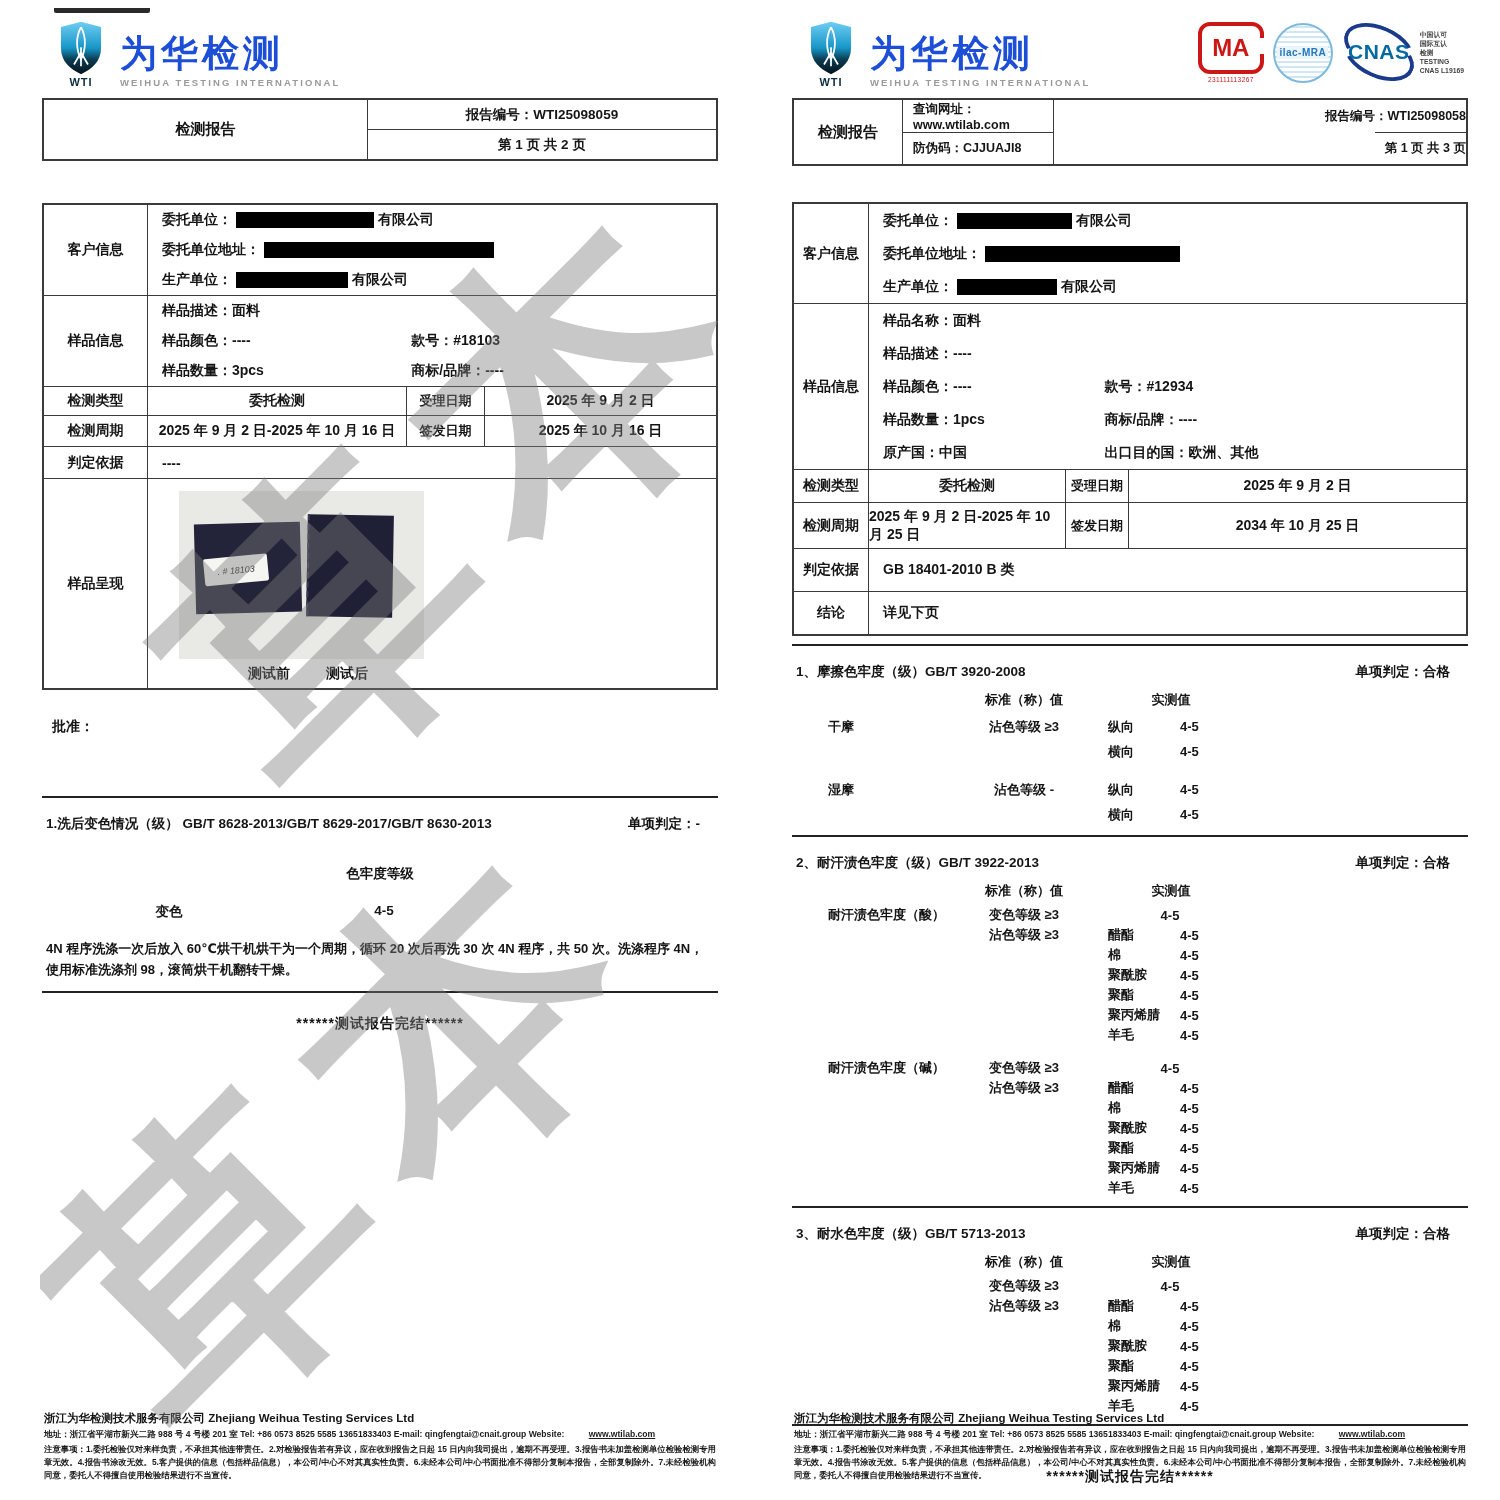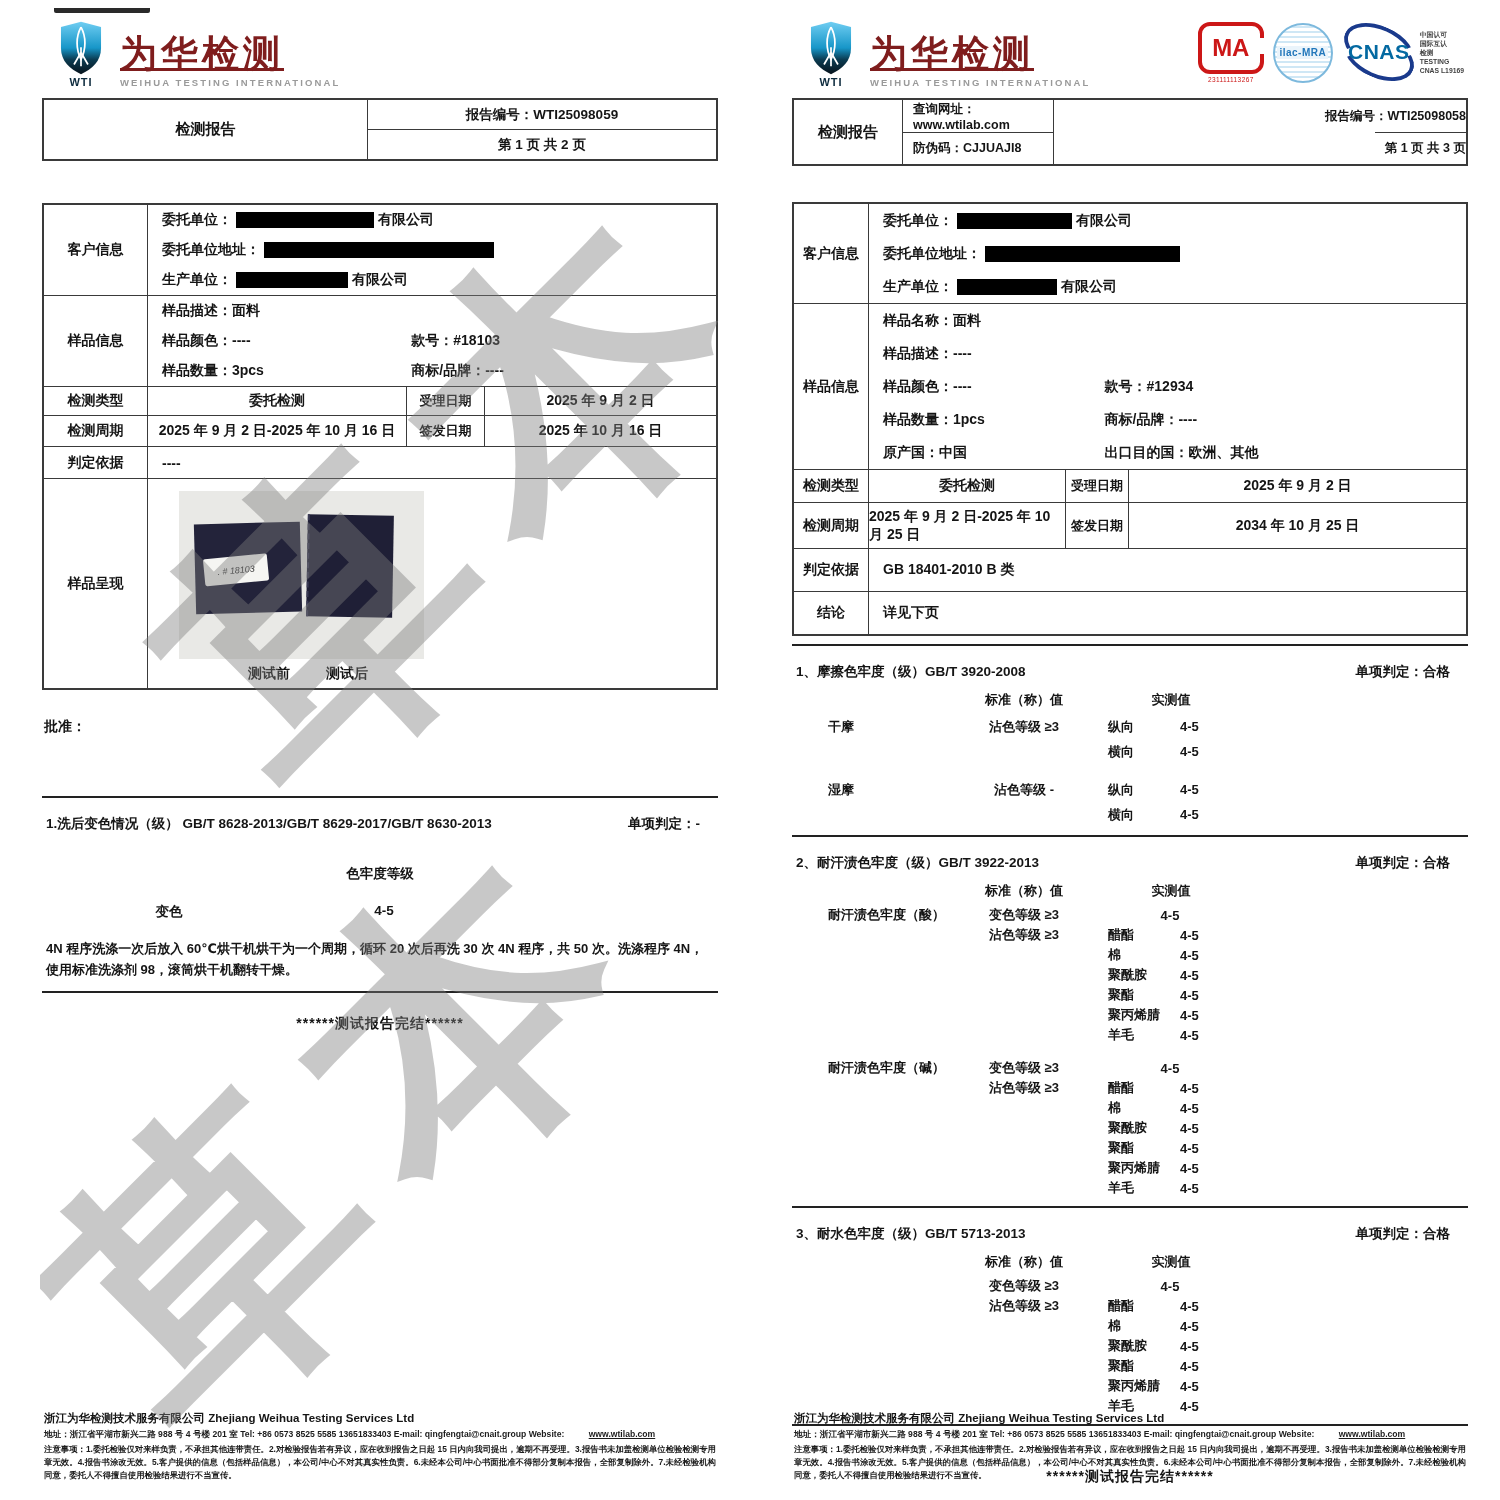--- a/index.html
+++ b/index.html
@@ -6,21 +6,21 @@
   body{width:1500px;height:1500px;position:relative;font-family:"Liberation Sans","DejaVu Sans",sans-serif;color:#151515;}
   .page{position:absolute;top:8px;width:680px;height:1484px;background:#fff;overflow:hidden;}
   #page-left{left:40px;}
   #page-right{left:790px;}
   .scan-mark{position:absolute;left:14px;top:-3px;width:96px;height:8px;background:#2a2a2a;border-radius:2px;}
 
   
   .logo-row{display:flex;align-items:flex-end;gap:12px;padding:10px 0 0 14px;height:80px;box-sizing:border-box;position:relative;}
   .logo-mark{display:flex;flex-direction:column;align-items:center;width:54px;}
   .wti-abbr{font-size:11px;font-weight:bold;color:#0d2b3e;letter-spacing:1px;margin-top:1px;}
-  .logo-text .cn{font-size:37px;font-weight:bold;color:#7f1d1d;letter-spacing:4px;line-height:1;text-decoration:underline;}
+  .logo-text .cn{font-size:37px;font-weight:bold;color:#1d4ed8;letter-spacing:4px;line-height:1;}
   .logo-text .en{font-size:9.5px;font-weight:bold;color:#9a9a9a;letter-spacing:2.1px;margin-top:5px;}
 
   
   .badges{position:absolute;right:6px;top:14px;display:flex;align-items:center;gap:9px;}
   .ma-badge{display:flex;flex-direction:column;align-items:center;}
   .ma-box{width:58px;height:44px;border:4px solid #cc1717;border-radius:12px;display:flex;align-items:center;justify-content:center;position:relative;}
   .ma-box:after{content:"";position:absolute;right:-6px;top:12px;width:8px;height:16px;background:#fff;}
   .ma-letters{font-size:24px;font-weight:bold;color:#cc1717;letter-spacing:0px;}
   .ma-no{font-size:6.5px;color:#cc1717;margin-top:2px;letter-spacing:.4px;}
   .ilac-badge{width:56px;height:56px;border-radius:50%;border:2px solid #7db9dd;position:relative;display:flex;align-items:center;justify-content:center;overflow:hidden;background:
@@ -78,21 +78,21 @@
 
   
   .present-cell{flex:1;position:relative;height:209px;}
   .photo{position:absolute;left:31px;top:12px;width:245px;height:168px;background:#e9e9e6;}
   .swatch1{position:absolute;left:16px;top:32px;width:106px;height:90px;background:#23233a;transform:rotate(-1.5deg);}
   .swatch2{position:absolute;left:128px;top:24px;width:84px;height:102px;background:#1f1f36;transform:rotate(1deg);border-left:2px dashed #3a3a55;}
   .swatch-label{position:absolute;left:9px;top:33px;width:64px;height:27px;background:#f5f5f2;border-radius:2px;display:flex;align-items:center;justify-content:center;font-size:9px;font-style:italic;color:#333;transform:rotate(-4deg);}
   .photo-cap{position:absolute;top:186px;font-weight:bold;font-size:14px;}
   .cap1{left:100px;} .cap2{left:178px;}
 
-  .approve{margin:28px 0 0 4px;font-weight:bold;font-size:14px;}
+  .approve{margin:28px 0 0 12px;font-weight:bold;font-size:14px;}
 
   
   .section{border-top:2.5px solid #222;margin:0 2px;padding:14px 2px 8px 2px;}
   .section.closing{border-bottom:2.5px solid #222;}
   #page-left .section{margin-top:60px;}
   .sec-head{display:flex;justify-content:space-between;align-items:baseline;font-weight:bold;font-size:13.5px;padding:3px 2px 2px 2px;}
   .sec-verdict{margin-right:14px;}
   .rhead{display:flex;font-weight:bold;font-size:13px;margin:8px 0 5px 0;}
   .h-std{width:140px;margin-left:160px;text-align:center;}
   .h-act{width:150px;text-align:center;margin-left:2px;}

